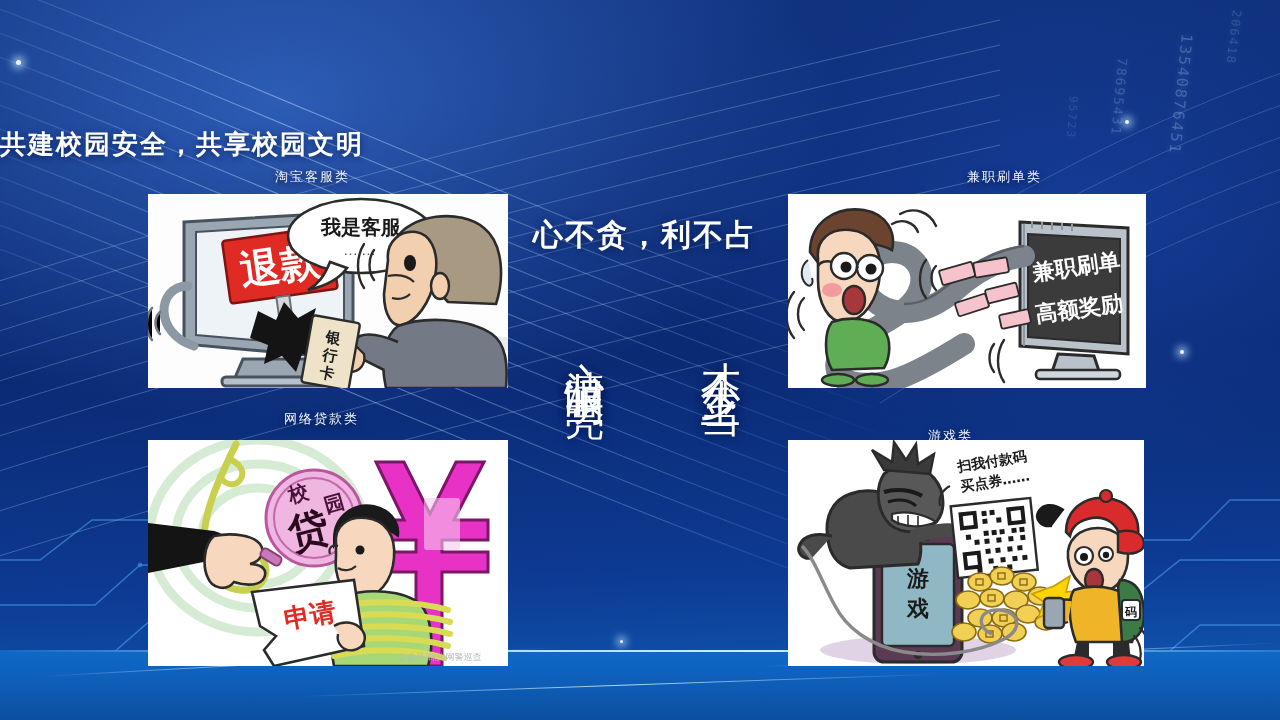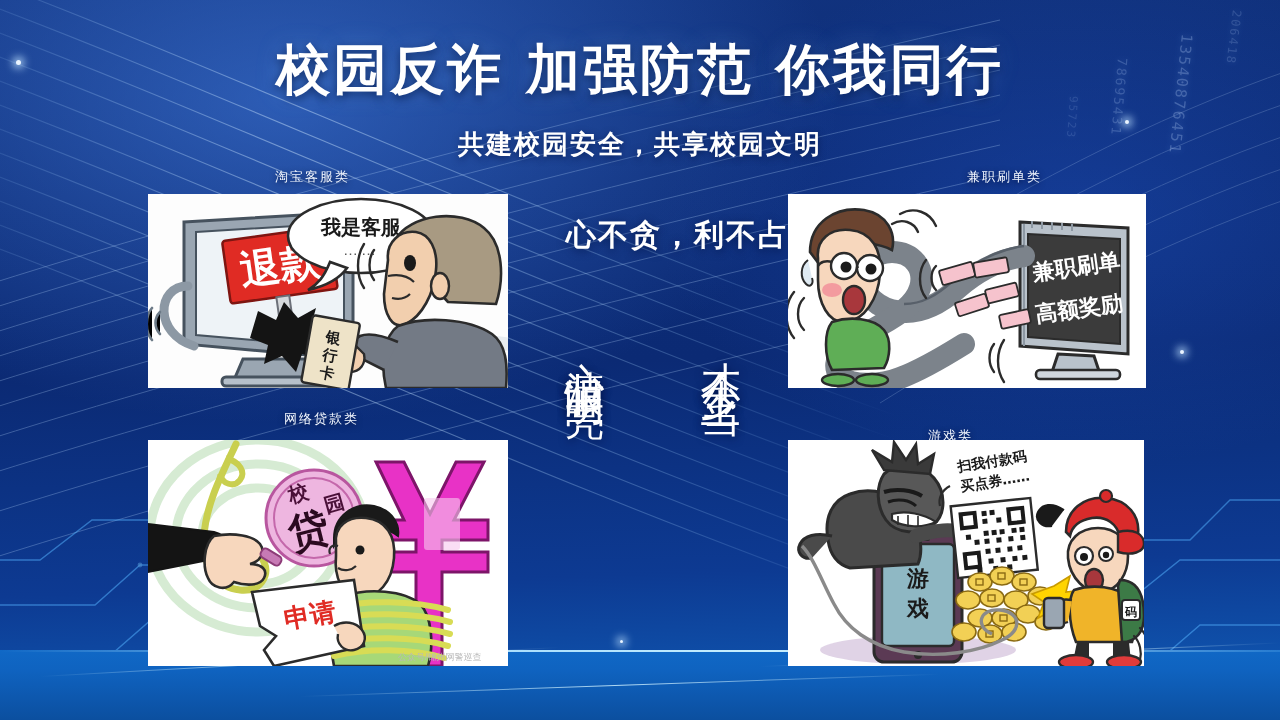--- a/index.html
+++ b/index.html
@@ -52,33 +52,33 @@
     transform-origin:left center;
   }
   
   .title{
     position:absolute;left:0;top:34px;width:1280px;text-align:center;
     font-size:54px;font-weight:bold;color:#ffffff;letter-spacing:3px;
     text-shadow:0 3px 10px rgba(0,20,70,.75), 0 0 22px rgba(120,190,255,.35);
     font-family:"DejaVu Sans","Liberation Sans",sans-serif;
   }
   .subtitle{
-    position:absolute;left:0;top:127px;width:1280px;text-align:center;
+    position:absolute;left:0;top:127px;width:1280px;text-align:left;
     font-size:26px;font-weight:bold;color:#ffffff;letter-spacing:2px;
     text-shadow:0 2px 7px rgba(0,20,70,.7);
     font-family:"DejaVu Sans","Liberation Sans",sans-serif;
   }
   .cat-label{
     position:absolute;font-size:13px;font-weight:normal;color:#f2f7ff;
     letter-spacing:2px;white-space:nowrap;
     text-shadow:0 2px 6px rgba(0,15,60,.85);
     font-family:"DejaVu Sans","Liberation Sans",sans-serif;
   }
   .slogan-h{
-    position:absolute;left:500px;top:215px;width:290px;text-align:right;
+    position:absolute;left:500px;top:215px;width:290px;text-align:center;
     font-size:30px;font-weight:bold;color:#ffffff;letter-spacing:2px;
     text-shadow:0 2px 8px rgba(0,20,70,.8);
     font-family:"DejaVu Sans","Liberation Sans",sans-serif;
   }
   .slogan-v{
     position:absolute;top:330px;
     writing-mode:vertical-rl;text-orientation:upright;
     font-size:40px;color:#ffffff;letter-spacing:9px;
     text-shadow:0 2px 9px rgba(0,20,70,.85);
     font-family:"DejaVu Serif","Liberation Serif",serif;
@@ -182,21 +182,20 @@
   <div class="spark" style="left:1180px;top:350px;"></div>
   <div class="spark" style="left:16px;top:60px;width:5px;height:5px;"></div>
   <div class="spark" style="left:620px;top:640px;width:3px;height:3px;"></div>
 
   <div class="bottom-band">
     <div class="band-streak" style="left:40px;top:26px;width:520px;transform:rotate(-3.2deg);"></div>
     <div class="band-streak" style="left:300px;top:46px;width:640px;transform:rotate(-2deg);"></div>
     <div class="band-streak" style="left:760px;top:16px;width:520px;transform:rotate(-2.6deg);"></div>
   </div>
 
-  <div class="title">校园反诈  加强防范  你我同行</div>
   <div class="subtitle">共建校园安全，共享校园文明</div>
 
   <div class="cat-label" style="left:275px;top:168px;">淘宝客服类</div>
   <div class="cat-label" style="left:967px;top:168px;">兼职刷单类</div>
   <div class="cat-label" style="left:284px;top:410px;">网络贷款类</div>
   <div class="cat-label" style="left:928px;top:427px;">游戏类</div>
 
   <div class="slogan-h">心不贪，利不占</div>
   <div class="slogan-v left">心清眼明亮</div>
   <div class="slogan-v right">才会少上当</div>

